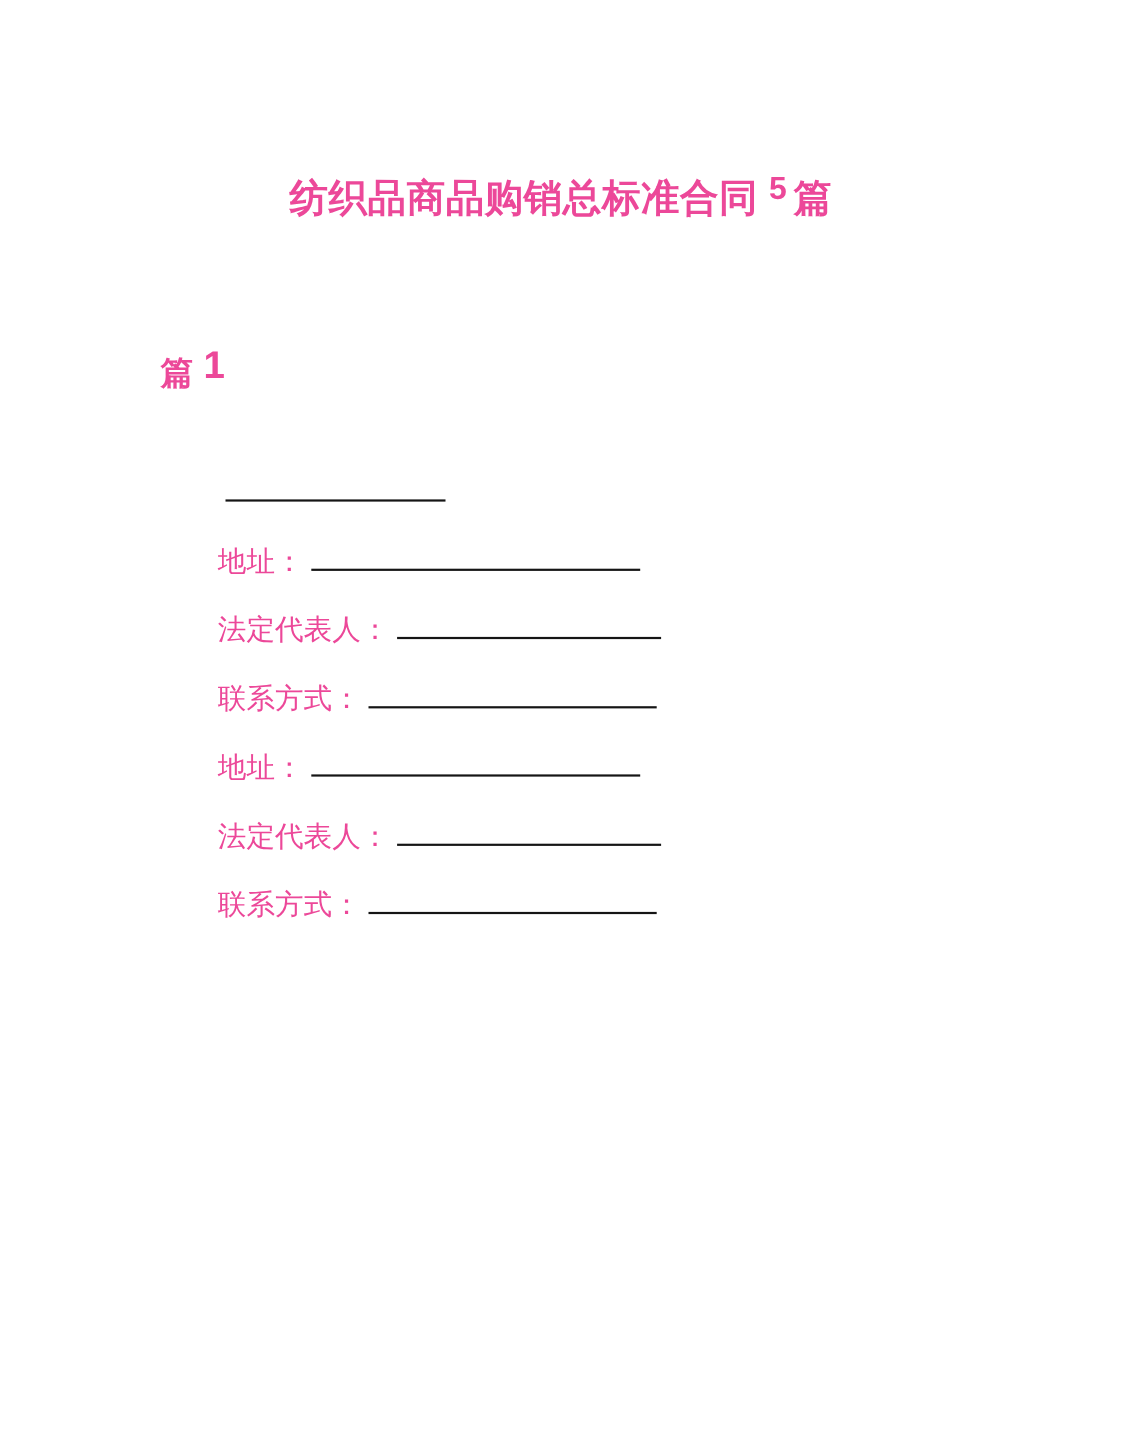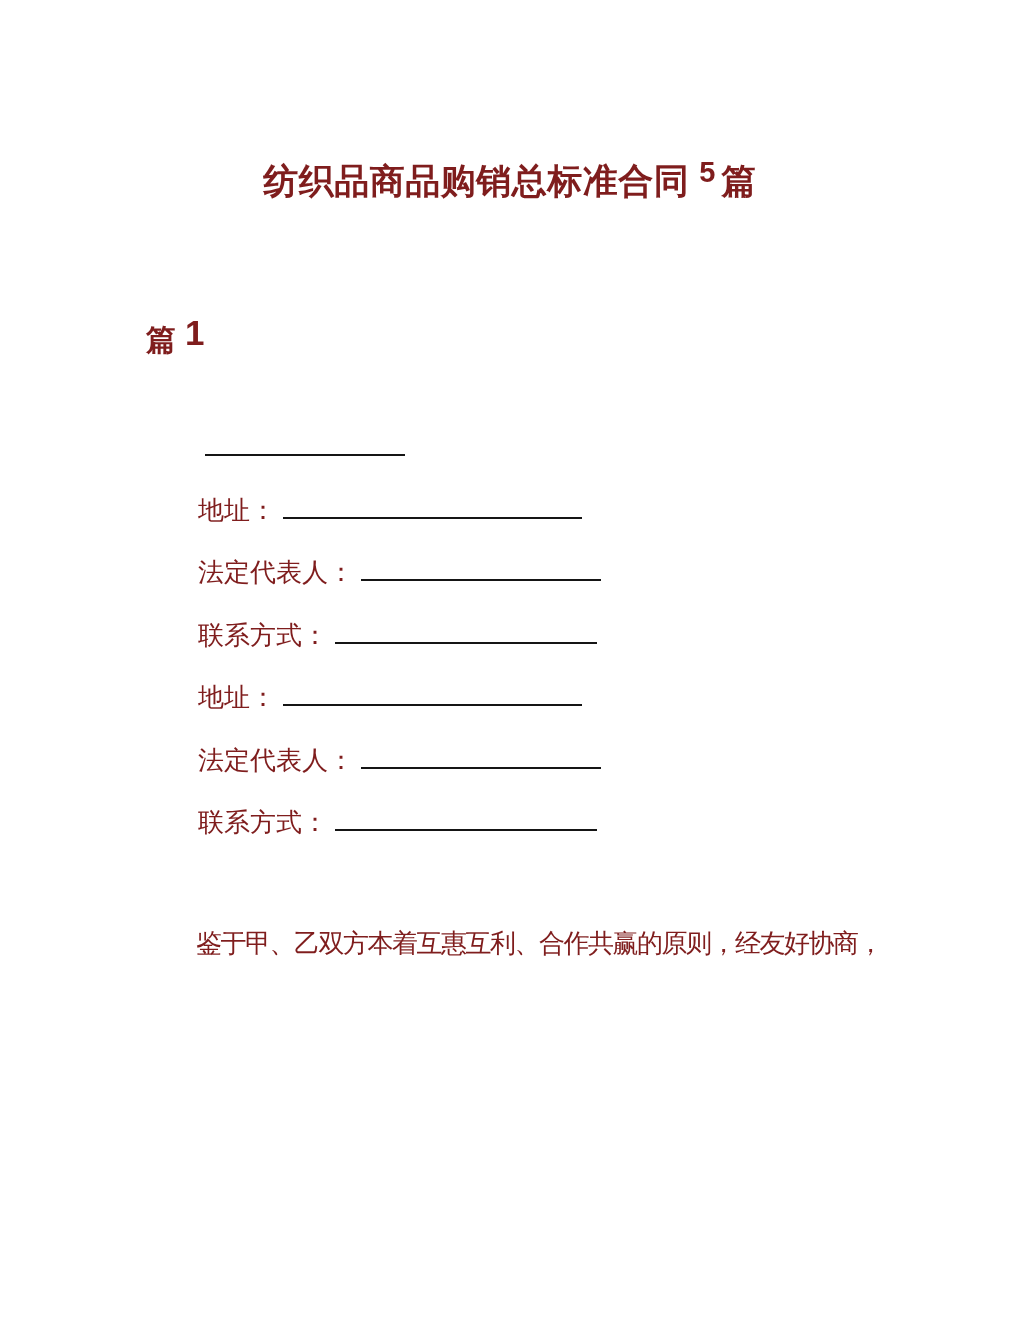--- a/index.html
+++ b/index.html
@@ -5,21 +5,21 @@
   html, body {
     margin: 0;
     padding: 0;
     background: #ffffff;
   }
   .page {
     position: relative;
     width: 1020px;
     height: 1320px;
     background: #ffffff;
-    color: #7f1d1d;
+    color: #ec4899;
     font-family: "Liberation Sans", "DejaVu Sans", sans-serif;
     overflow: hidden;
   }
   
   .doc-title {
     position: absolute;
     top: 148px;
     left: 0;
     width: 1020px;
     margin: 0;
@@ -106,16 +106,15 @@
       <div class="field-row"><span class="blank" style="width: 200px;"></span></div>
       <div class="field-row"><span class="field-label">地址：</span><span class="blank" style="width: 299px;"></span></div>
       <div class="field-row"><span class="field-label">法定代表人：</span><span class="blank" style="width: 240px;"></span></div>
       <div class="field-row"><span class="field-label">联系方式：</span><span class="blank" style="width: 262px;"></span></div>
       <div class="field-row"><span class="field-label">地址：</span><span class="blank" style="width: 299px;"></span></div>
       <div class="field-row"><span class="field-label">法定代表人：</span><span class="blank" style="width: 240px;"></span></div>
       <div class="field-row"><span class="field-label">联系方式：</span><span class="blank" style="width: 262px;"></span></div>
     </div>
 
   <div class="preamble" id="preamble">
-      <div class="line first">鉴于甲、乙双方本着互惠互利、合作共赢的原则，经友好协商，</div>
     </div>
 
 </div>
 
 </body></html>

